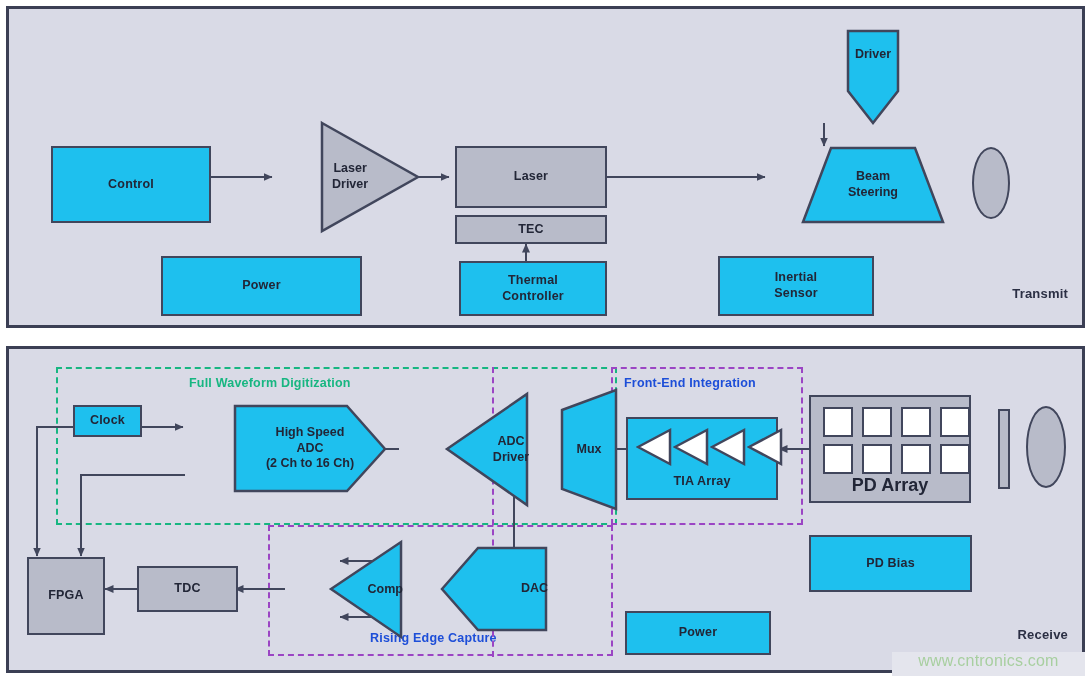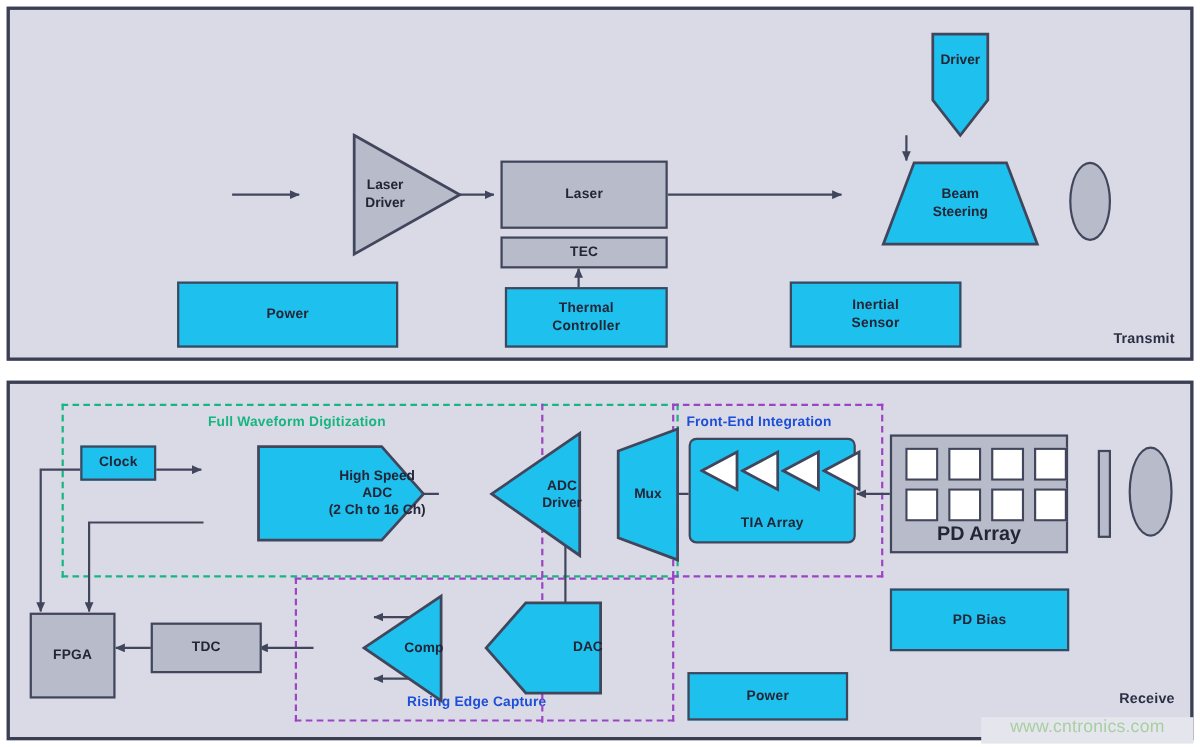--- a/index.html
+++ b/index.html
@@ -78,20 +78,23 @@
 
       <line x1="361" y1="168" x2="440" y2="168" stroke="#41465c" stroke-width="2" marker-end="url(#ah-tx)"></line>
 
       <line x1="598" y1="168" x2="756" y2="168" stroke="#41465c" stroke-width="2" marker-end="url(#ah-tx)"></line>
 
       <line x1="517" y1="252" x2="517" y2="235" stroke="#41465c" stroke-width="2" marker-end="url(#ah-tx)"></line>
 
       <line x1="815" y1="114" x2="815" y2="137" stroke="#41465c" stroke-width="2" marker-end="url(#ah-tx)"></line>
     </svg>
 
+    <div class="node rect cy" id="node-control" style="left:42px;top:137px;width:160px;height:77px;">
+      <span>Control</span>
+    </div>
 
     <div class="shape" id="node-laser-driver" style="left:263px;top:112px;width:100px;height:112px;">
       <svg width="100" height="112" viewBox="0 0 100 112">
         <polygon points="2,2 98,56 2,110" fill="#b8bbc9" stroke="#41465c" stroke-width="2.5" stroke-linejoin="miter"></polygon>
       </svg>
       <div class="lbl" style="justify-content:flex-start;padding-left:12px;">
         <div>
           <div>Laser</div>
           <div>Driver</div>
         </div>
@@ -140,21 +143,21 @@
       </div>
     </div>
 
     <div class="node rect cy" id="node-inertial-sensor" style="left:709px;top:247px;width:156px;height:60px;">
       <div>
         <div>Inertial</div>
         <div>Sensor</div>
       </div>
     </div>
 
-    <div class="panel-label" id="transmit-panel-label" style="right:14px;bottom:10px;margin-left:29px;">Transmit</div>
+    <div class="panel-label" id="transmit-panel-label" style="right:14px;bottom:24px;margin-left:29px;">Transmit</div>
   </div>
 
   <div class="panel" id="receive-panel">
 
     <div class="dashbox dash-green" id="group-full-waveform" style="left:47px;top:18px;width:561px;height:158px;"></div>
     <div class="group-title t-green" id="title-full-waveform" style="left:180px;top:27px;">Full Waveform Digitization</div>
 
     <div class="dashbox dash-purple" id="group-front-end" style="left:602px;top:18px;width:192px;height:158px;"></div>
     <div class="group-title t-purple" id="title-front-end" style="left:615px;top:27px;">Front-End Integration</div>
 
@@ -196,21 +199,21 @@
     </svg>
 
     <div class="node rect cy" id="node-clock" style="left:64px;top:56px;width:69px;height:32px;">
       <span>Clock</span>
     </div>
 
     <div class="shape" id="node-high-speed-adc" style="left:176px;top:55px;width:154px;height:89px;">
       <svg width="154" height="89" viewBox="0 0 154 89">
         <polygon points="2,2 114,2 152,45 114,87 2,87" fill="#1ec0ee" stroke="#41465c" stroke-width="2.5" stroke-linejoin="miter"></polygon>
       </svg>
-      <div class="lbl" style="justify-content:flex-end;">
+      <div class="lbl" style="justify-content:center;">
         <div>
           <div>High Speed</div>
           <div>ADC</div>
           <div>(2 Ch to 16 Ch)</div>
         </div>
       </div>
     </div>
 
     <div class="shape" id="node-adc-driver" style="left:388px;top:43px;width:84px;height:115px;">
       <svg width="84" height="115" viewBox="0 0 84 115">
@@ -226,21 +229,21 @@
 
     <div class="shape" id="node-mux" style="left:503px;top:39px;width:58px;height:123px;">
       <svg width="58" height="123" viewBox="0 0 58 123">
         <polygon points="2,22 56,2 56,121 2,101" fill="#1ec0ee" stroke="#41465c" stroke-width="2.5" stroke-linejoin="miter"></polygon>
       </svg>
       <div class="lbl">
         <span>Mux</span>
       </div>
     </div>
 
-    <div class="node rect cy" id="node-tia-array" style="left:617px;top:49px;width:152px;height:96px;align-items:flex-end;padding-bottom:8px;border-radius:7px;">
+    <div class="node rect cy" id="node-tia-array" style="left:617px;top:68px;width:152px;height:83px;align-items:flex-end;padding-bottom:8px;">
       <div id="tia-tri-row">
         <svg width="36" height="40">
             <polygon points="2,20 34,3 34,37" fill="#ffffff" stroke="#41465c" stroke-width="2.5" stroke-linejoin="miter"></polygon>
           </svg>
         <svg width="36" height="40">
             <polygon points="2,20 34,3 34,37" fill="#ffffff" stroke="#41465c" stroke-width="2.5" stroke-linejoin="miter"></polygon>
           </svg>
         <svg width="36" height="40">
             <polygon points="2,20 34,3 34,37" fill="#ffffff" stroke="#41465c" stroke-width="2.5" stroke-linejoin="miter"></polygon>
           </svg>

